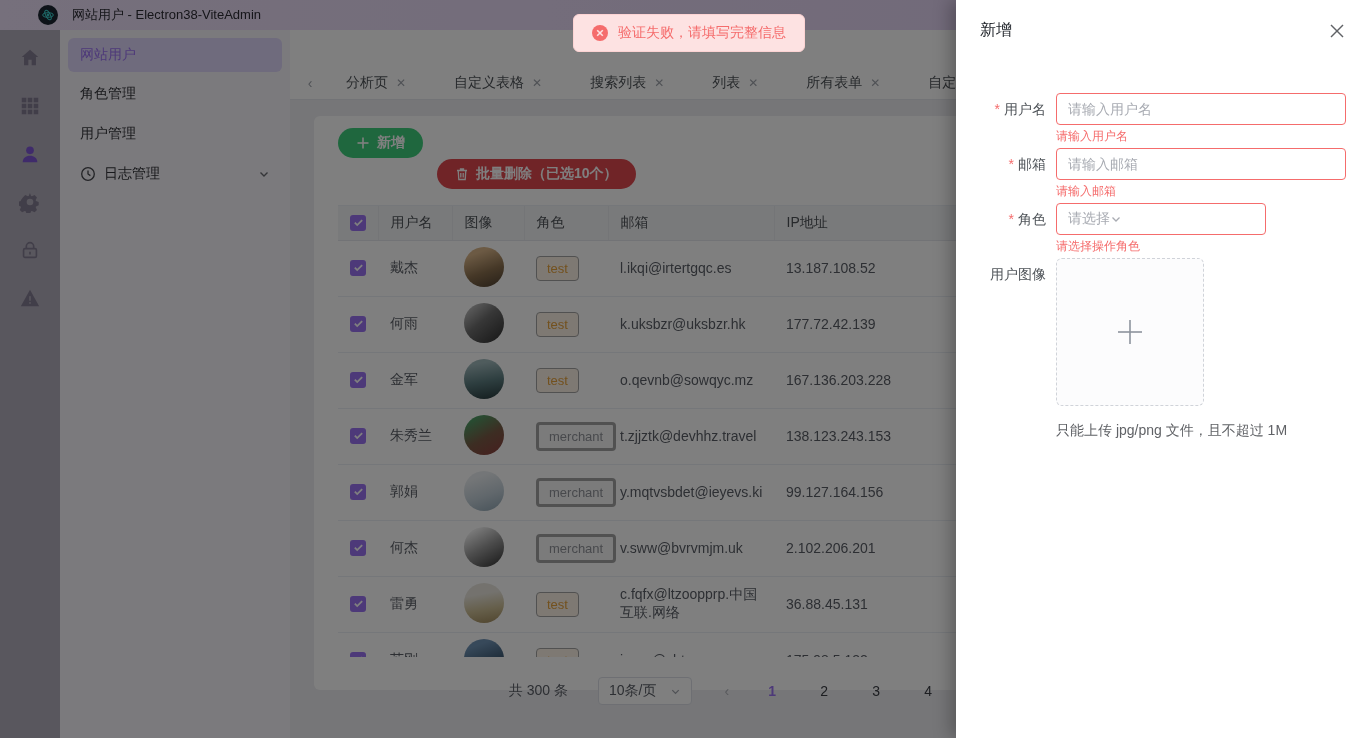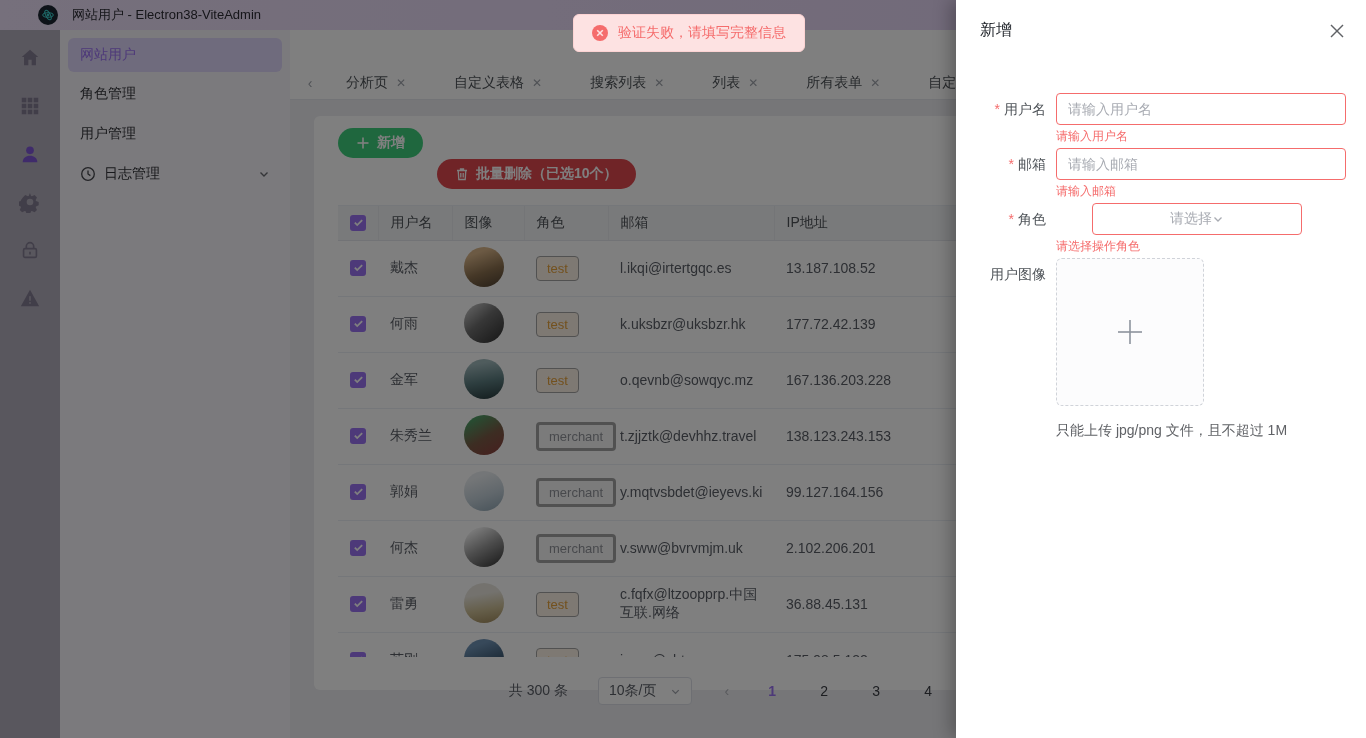--- a/index.html
+++ b/index.html
@@ -105,21 +105,21 @@
   .form-row { display:flex; margin-bottom:2px; }
   .form-label { width:100px; text-align:right; padding-right:10px; color:#4e5358;
     font-size:14px; line-height:32px; flex:none; }
   .req::before { content:"*"; color:#f56c6c; margin-right:4px; }
   .form-ctl { flex:1; }
   .inp { height:32px; border:1px solid #f56c6c; border-radius:4px; width:290px;
     display:flex; align-items:center; padding:0 11px; background:#fff; }
   .inp input { border:none; outline:none; width:100%; font-size:14px; color:#303133;
     font-family:inherit; background:transparent; }
   .inp input::placeholder { color:#a8abb2; }
-  .select { width:210px; justify-content:center; cursor:pointer;margin-left:36px; }
+  .select { width:210px; justify-content:flex-start; cursor:pointer; }
   .select .ph { color:#a8abb2; font-size:14px; }
   .select .chev { color:#a8abb2; display:inline-flex; }
   .field-error { color:#f56c6c; font-size:12px; padding:3px 0 4px 0; height:21px; }
   .upload-box { width:148px; height:148px; border:1px dashed #d0d3d9; border-radius:6px;
     display:flex; align-items:center; justify-content:center; color:#8c939d;
     background:#fcfcfd; cursor:pointer; }
   .upload-box svg { width:30px; height:30px; }
   .upload-hint { color:#606266; font-size:14px; margin:16px 0 0 100px; }
   .drawer-footer { position:absolute; bottom:20px; right:20px; display:flex; gap:14px; }
   .btn-plain { height:30px; padding:0 16px; border:1px solid #dcdfe6; border-radius:4px;

